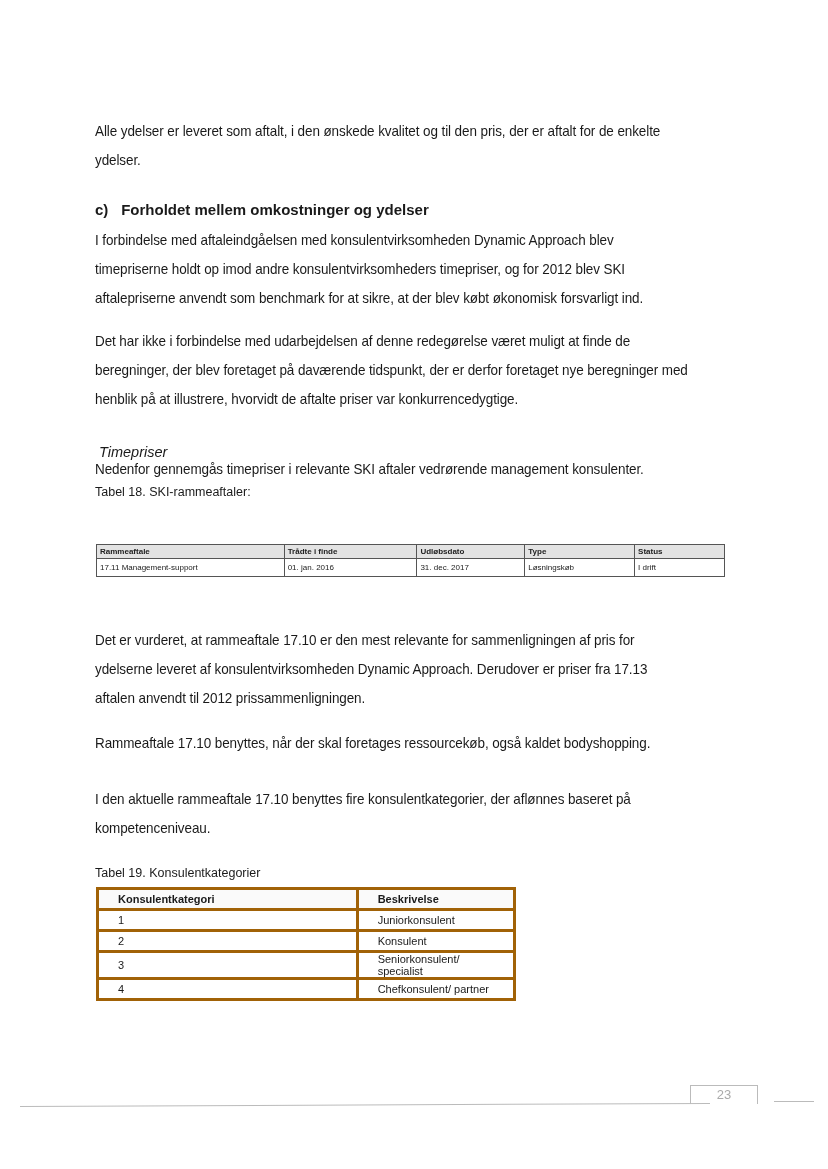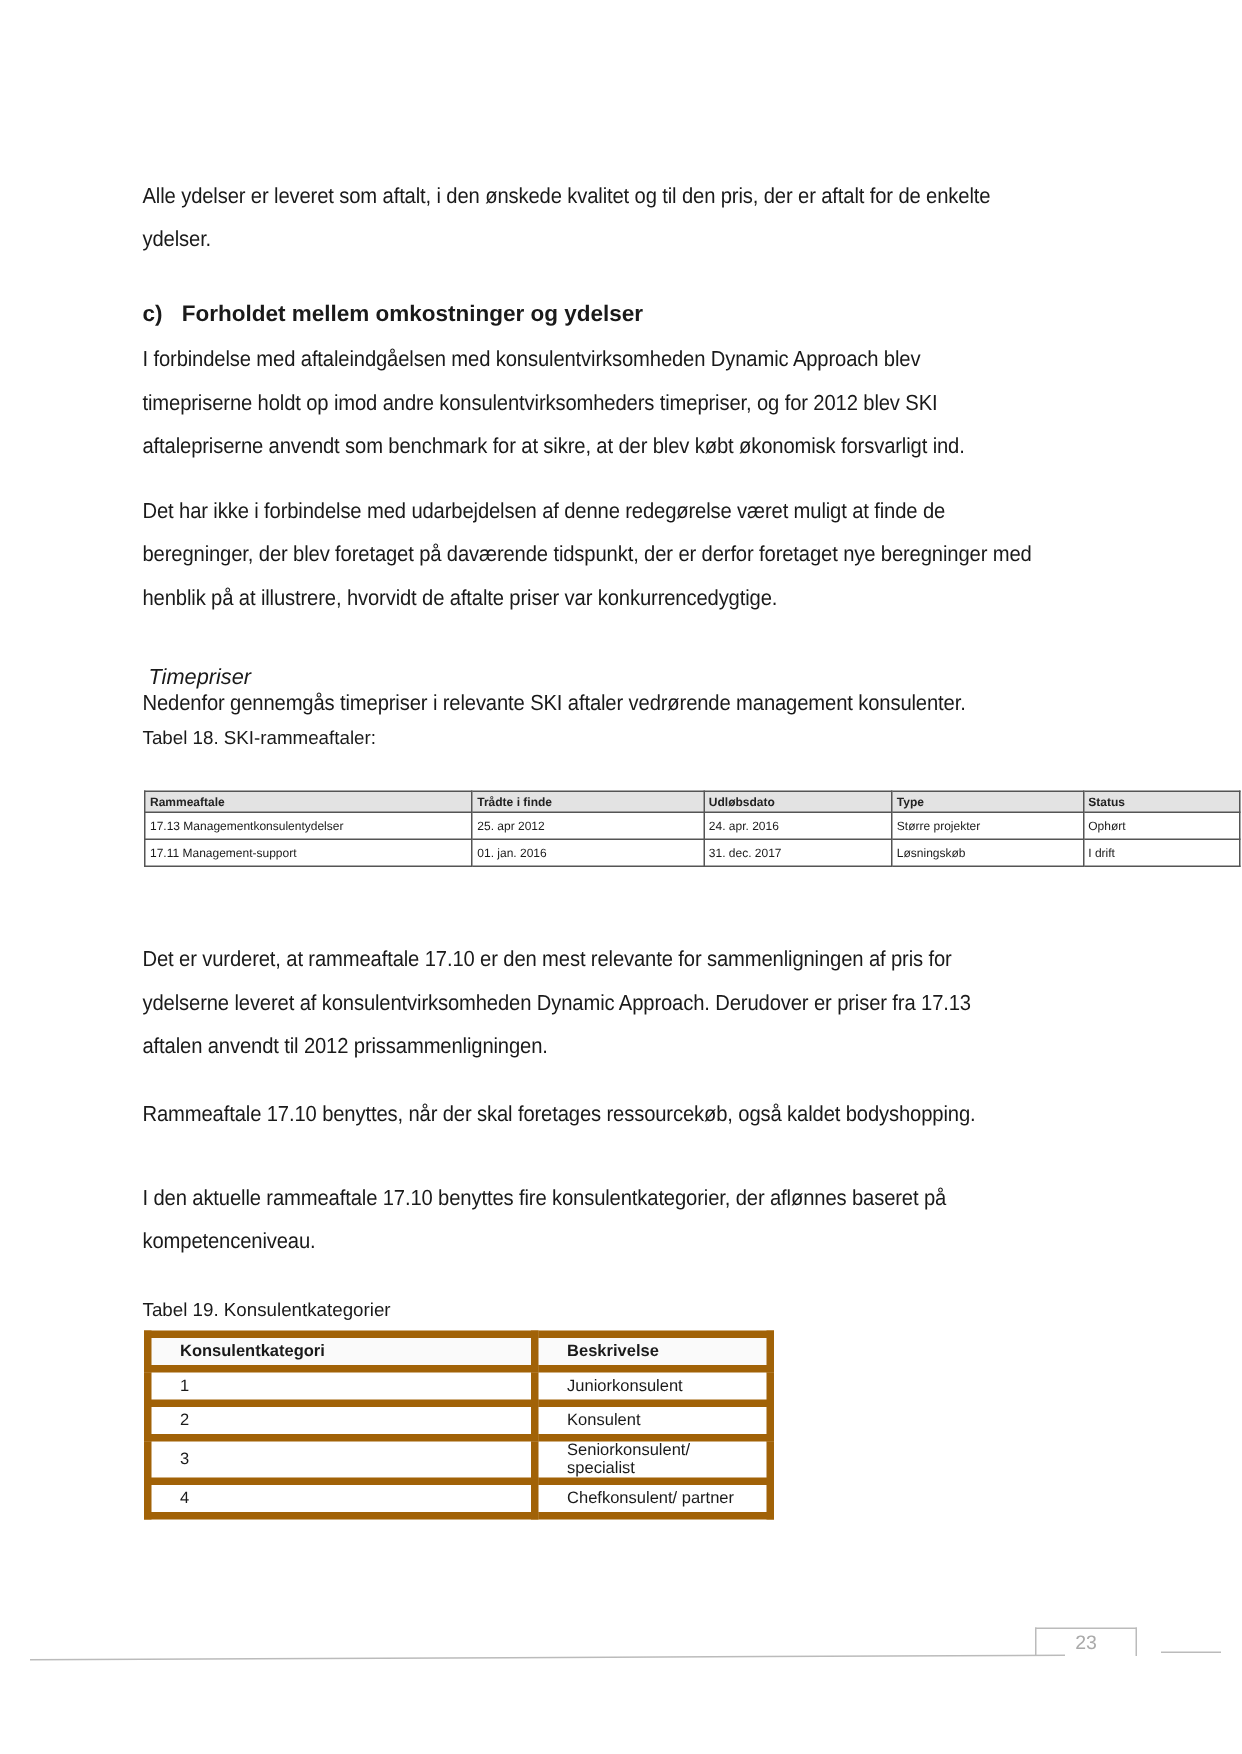--- a/index.html
+++ b/index.html
@@ -4,25 +4,25 @@
 <style>
   html, body { margin: 0; padding: 0; background: #ffffff; }
   body { width: 828px; height: 1169px; position: relative; overflow: hidden;
          font-family: "Liberation Sans", sans-serif; color: #1a1a1a; }
   .p { position: absolute; left: 95px; width: 640px; font-size: 14.5px; line-height: 29px; margin: 0; transform: scaleX(0.93); transform-origin: left top; letter-spacing: -0.1px; }
   .h3 { position: absolute; left: 95px; font-size: 15px; font-weight: bold; margin: 0; }
   .h3 .num { display: inline-block; width: 22px; }
   .italic-h { position: absolute; left: 95px; font-size: 14.5px; font-style: italic; margin: 4px; }
   .caption { position: absolute; left: 95px; font-size: 12.5px; margin: 0; }
   table { position: absolute; border-collapse: collapse; }
-  table.t18 { left: 96px; top: 527px; width: 731px; font-size: 8px; padding-left: 40px; }
+  table.t18 { left: 96px; top: 544px; width: 629px; font-size: 8px; padding-left: 40px; }
   table.t18 td, table.t18 th { border: 1px solid #555; height: 17px; padding: 0 3px; text-align: left; vertical-align: middle; }
   table.t18 th { background: #e3e3e3; font-weight: bold; height: 13px; color: #222; }
   table.t19 { left: 96px; top: 887px; width: 420px; font-size: 11px; }
-  table.t19 td, table.t19 th { border: 5px solid #a16207; height: 18px; padding: 0 19px; text-align: left; vertical-align: middle; }
+  table.t19 td, table.t19 th { border: 3px solid #a16207; height: 18px; padding: 0 19px; text-align: left; vertical-align: middle; }
   table.t19 th { font-weight: bold; background: #fafafa; }
   .footer-line { position: absolute; left: 20px; top: 1106px; width: 690px; height: 0; border-top: 1px solid #bbb; transform: rotate(-0.25deg); transform-origin: left; }
   .pagebox { position: absolute; left: 690px; top: 1085px; width: 66px; height: 18px; border: 1px solid #bbb; border-bottom: none; text-align: center; font-size: 13px; color: #aaa; line-height: 18px; }
   .footer-line2 { position: absolute; left: 774px; top: 1101px; width: 40px; border-top: 1px solid #bbb; }
 </style>
 </head>
 <body>
 
 <p class="p" style="top:117px;">Alle ydelser er leveret som aftalt, i den ønskede kvalitet og til den pris, der er aftalt for de enkelte ydelser.</p>
 
@@ -51,27 +51,20 @@
   <thead>
     <tr>
       <th>Rammeaftale</th>
       <th>Trådte i finde</th>
       <th>Udløbsdato</th>
       <th>Type</th>
       <th>Status</th>
     </tr>
   </thead>
   <tbody>
-    <tr>
-      <td>17.13 Managementkonsulentydelser</td>
-      <td>25. apr 2012</td>
-      <td>24. apr. 2016</td>
-      <td>Større projekter</td>
-      <td>Ophørt</td>
-    </tr>
     <tr>
       <td>17.11 Management-support</td>
       <td>01. jan. 2016</td>
       <td>31. dec. 2017</td>
       <td>Løsningskøb</td>
       <td>I drift</td>
     </tr>
   </tbody>
 </table>
 

